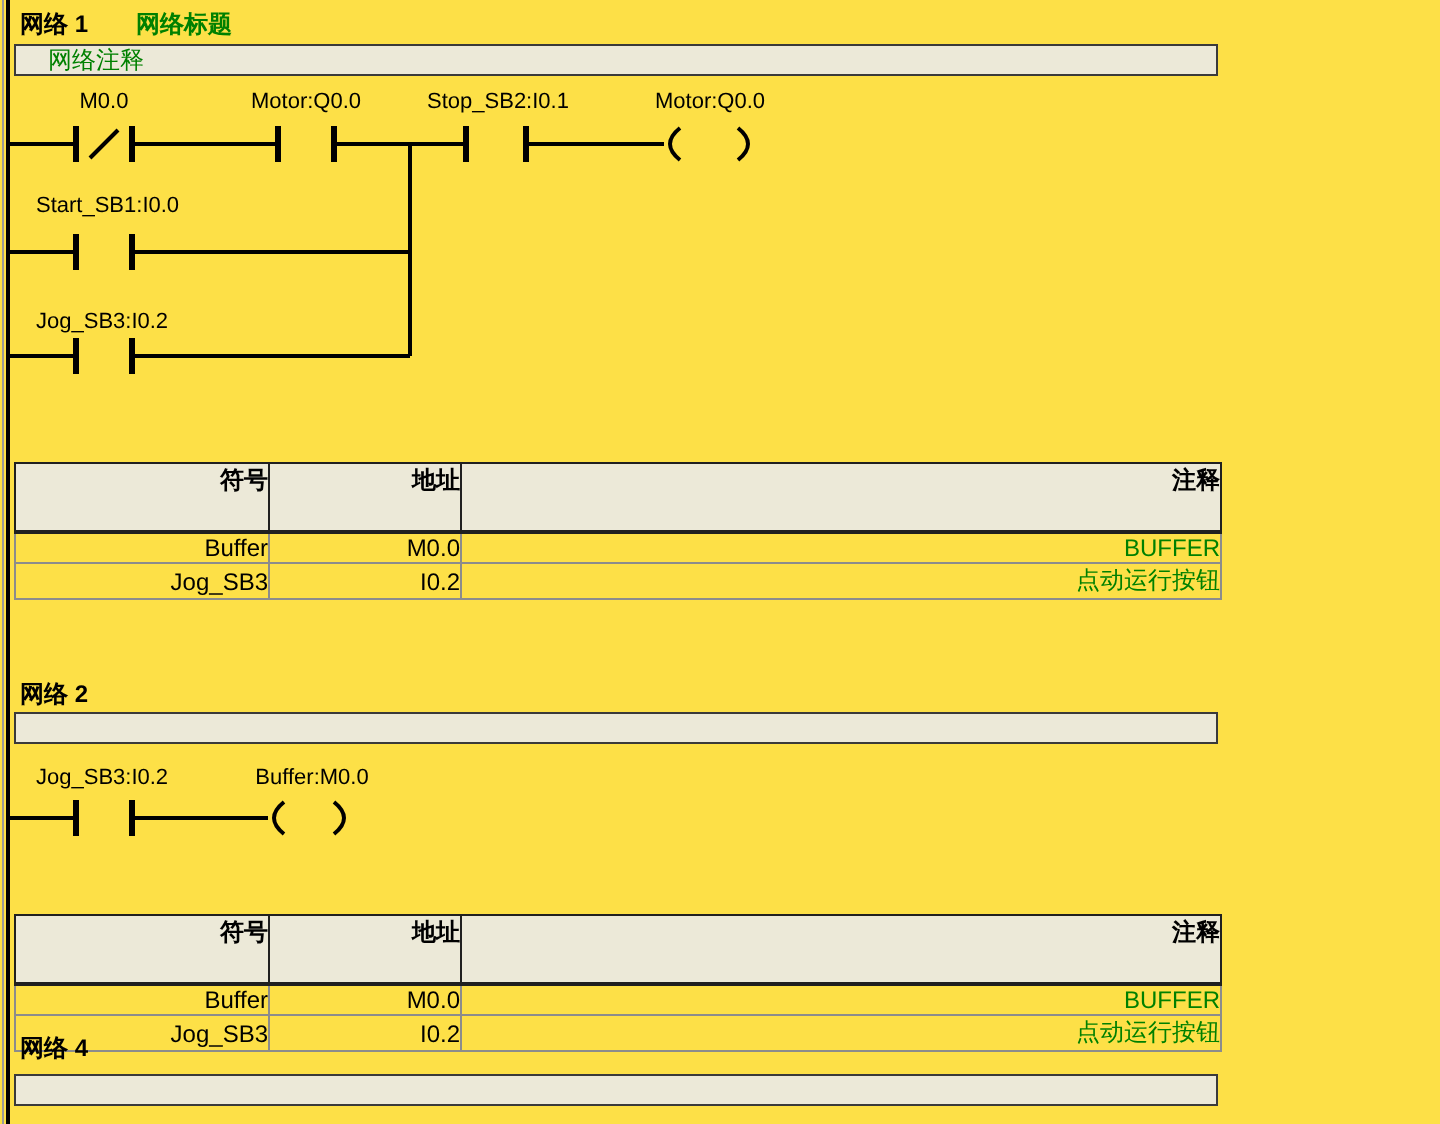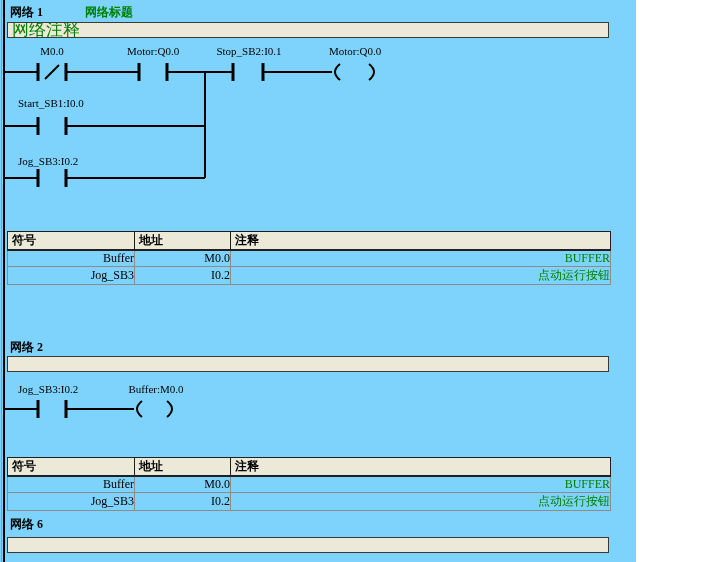--- a/index.html
+++ b/index.html
@@ -1,22 +1,22 @@
 <!DOCTYPE html>
 <html><head>
 <meta charset="utf-8">
 <style>
   * { box-sizing: border-box; margin: 0; padding: 0; }
   html, body { background: #ffffff; }
   .screen {
     position: relative;
-    width: 636px;
+    width: 720px;
     height: 562px;
-    background: #7dd3fc;
-    font-family: Liberation Serif, serif;
+    background: #fde047;
+    font-family: Liberation Sans, sans-serif;
     overflow: hidden;
   }
   .rail-gray {
     position: absolute; left: 1px; top: 0; width: 1px; height: 562px;
     background: #9a9a9a;
   }
   .rail-black {
     position: absolute; left: 3px; top: 0; width: 2px; height: 562px;
     background: #000000;
   }
@@ -27,22 +27,22 @@
   }
   .net-name {
     position: absolute;
     font-size: 12px; font-weight: bold; color: #008000;
     white-space: nowrap;
   }
   .cbar {
     position: absolute; left: 7px; width: 602px; height: 16px;
     background: #ece9d8;
     border: 1px solid #3a3a3a;
-    font-size: 17px; line-height: 14px;
-    padding-left: 4px;
+    font-size: 12px; line-height: 14px;
+    padding-left: 16px;
     color: #008000;
     overflow: hidden; white-space: nowrap;
   }
   .ladder-svg { position: absolute; left: 0; }
   .lbl {
     position: absolute;
     font-size: 11px; line-height: 11px;
     color: #000; white-space: nowrap;
   }
   .lbl.ctr { transform: translateX(-50%); }
@@ -53,42 +53,42 @@
     font-size: 12px;
     border: 1px solid #202020;
   }
   table.sym col.c1 { width: 127px; }
   table.sym col.c2 { width: 96px; }
   table.sym col.c3 { width: 380px; }
   table.sym th {
     background: #ece9d8;
     border: 1px solid #202020;
     border-bottom-width: 2px;
-    font-weight: bold; text-align: left;
-    height: 14px; padding: 0 0 0 4px;
+    font-weight: bold; text-align: right;
+    height: 14px; padding: 0 0 16px 4px;
     color: #000;
   }
   table.sym td {
     border: 1px solid #8c8c8c;
     height: 13px; padding: 0 0 0 4px;
     color: #000; text-align: right;
     white-space: nowrap; overflow: hidden;
   }
   table.sym td.cm { color: #008000; }
 </style>
 </head>
 <body>
 
 <div class="screen">
 
   <div class="rail-gray"></div>
   <div class="rail-black"></div>
 
   <div class="net-title" style="top:4px;">网络 1</div>
-  <div class="net-name" style="left:68px; top:4px;margin-left:17px;">网络标题</div>
+  <div class="net-name" style="left:68px; top:4px;">网络标题</div>
 
   <div class="cbar" style="top:22px;">网络注释</div>
 
   <svg class="ladder-svg" style="top:40px;" width="400" height="150" viewBox="0 0 400 150">
 
     <path d="M3 32H37 M67 32H138 M168 32H232 M264 32H332 M205 32V138 M3 86H37 M67 86H205 M3 138H37 M67 138H205" stroke="#000" stroke-width="2" fill="none"></path>
 
     <g>
       <path d="M38 23V41 M66 23V41" stroke="#000" stroke-width="3" fill="none"></path>
       <path d="M45 39L59 25" stroke="#000" stroke-width="2" fill="none"></path>
@@ -182,17 +182,17 @@
       <td class="cm">BUFFER</td>
     </tr>
     <tr>
       <td>Jog_SB3</td>
       <td>I0.2</td>
       <td class="cm">点动运行按钮</td>
     </tr>
   </tbody>
     </table>
 
-  <div class="net-title" style="top:516px;">网络 6</div>
+  <div class="net-title" style="top:516px;">网络 4</div>
 
   <div class="cbar" style="top:537px;"></div>
 
 </div>
 
 </body></html>

